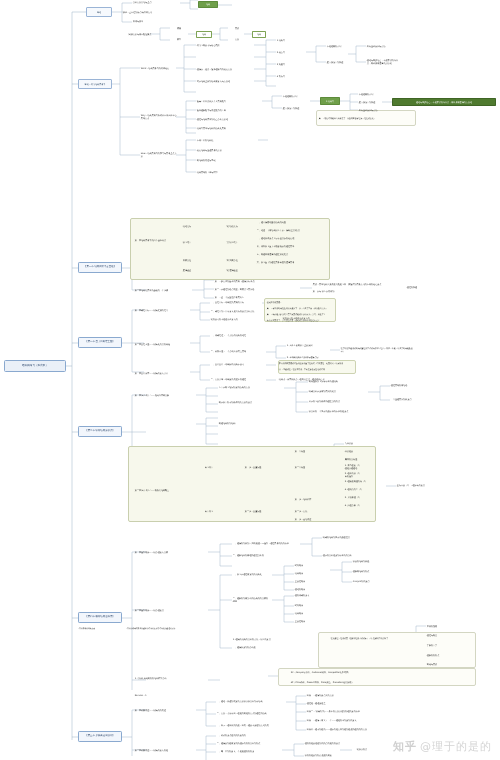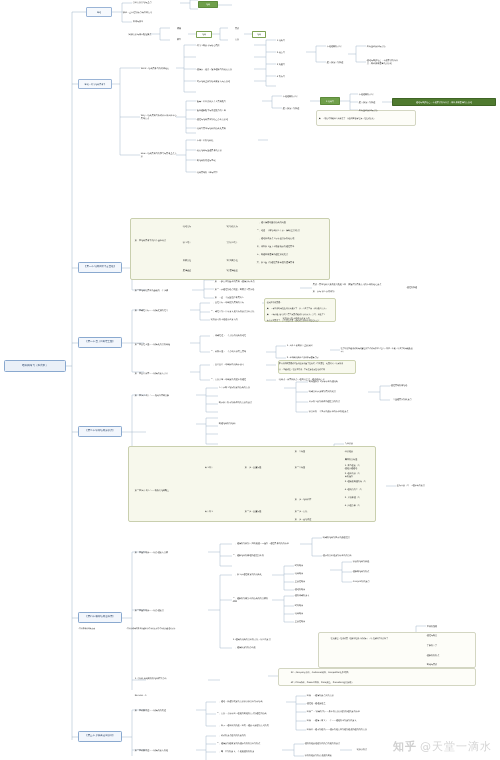--- a/index.html
+++ b/index.html
@@ -628,16 +628,16 @@
   <div class="node plain" style="left:134px;top:746px;width:62px;height:8px;">第二节形象表达——以清的要素的是</div>
   <div class="node plain" style="left:216px;top:733px;width:66px;height:5px;">一、形成的要点是的的的要的的</div>
   <div class="node plain" style="left:216px;top:741px;width:66px;height:5px;">二、理清要的是有要的的理于的的的分析的的点</div>
   <div class="node plain" style="left:216px;top:749px;width:66px;height:5px;">三、每一页的的要素一个是是理的的的要</div>
   <div class="node plain" style="left:216px;top:759px;width:66px;height:5px;">四、理要的是理的理</div>
   <div class="node plain" style="left:304px;top:741px;width:48px;height:5px;">理的的是要是是的的的点的是的的要点</div>
   <div class="node plain" style="left:304px;top:753px;width:48px;height:5px;">以的的是要的的方是是的有要</div>
   <div class="node plain" style="left:356px;top:747px;width:36px;height:5px;">论以及的点</div>
 
   <div id="watermark">
-    <span class="zh">知乎</span><span>@天堂一滴水</span>
+    <span class="zh">知乎</span><span>@理于的是的</span>
   </div>
 
 </div>
 
 </body></html>

